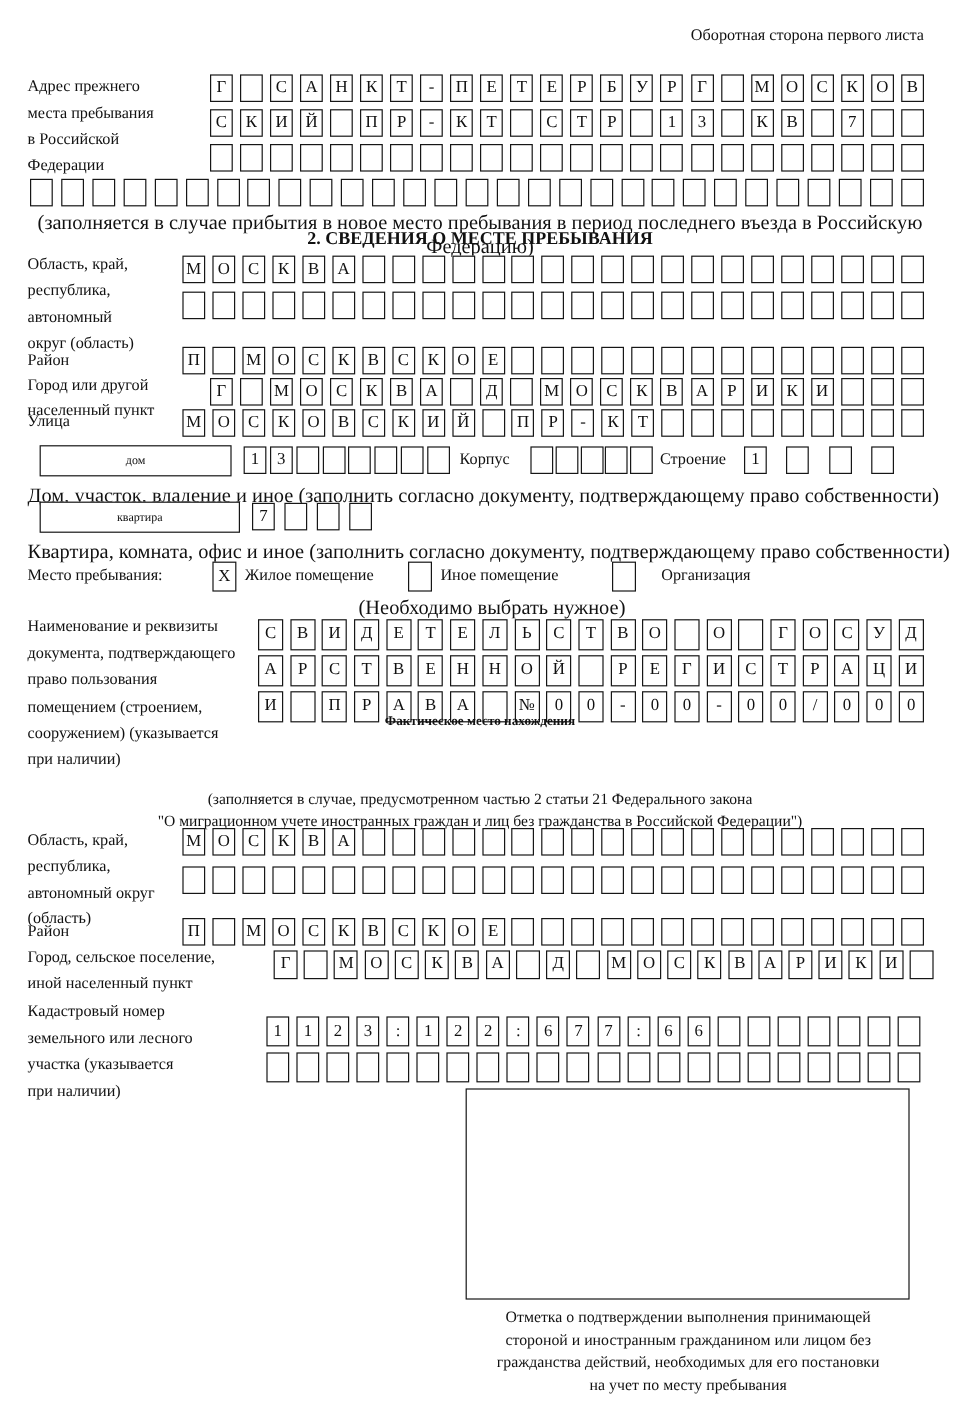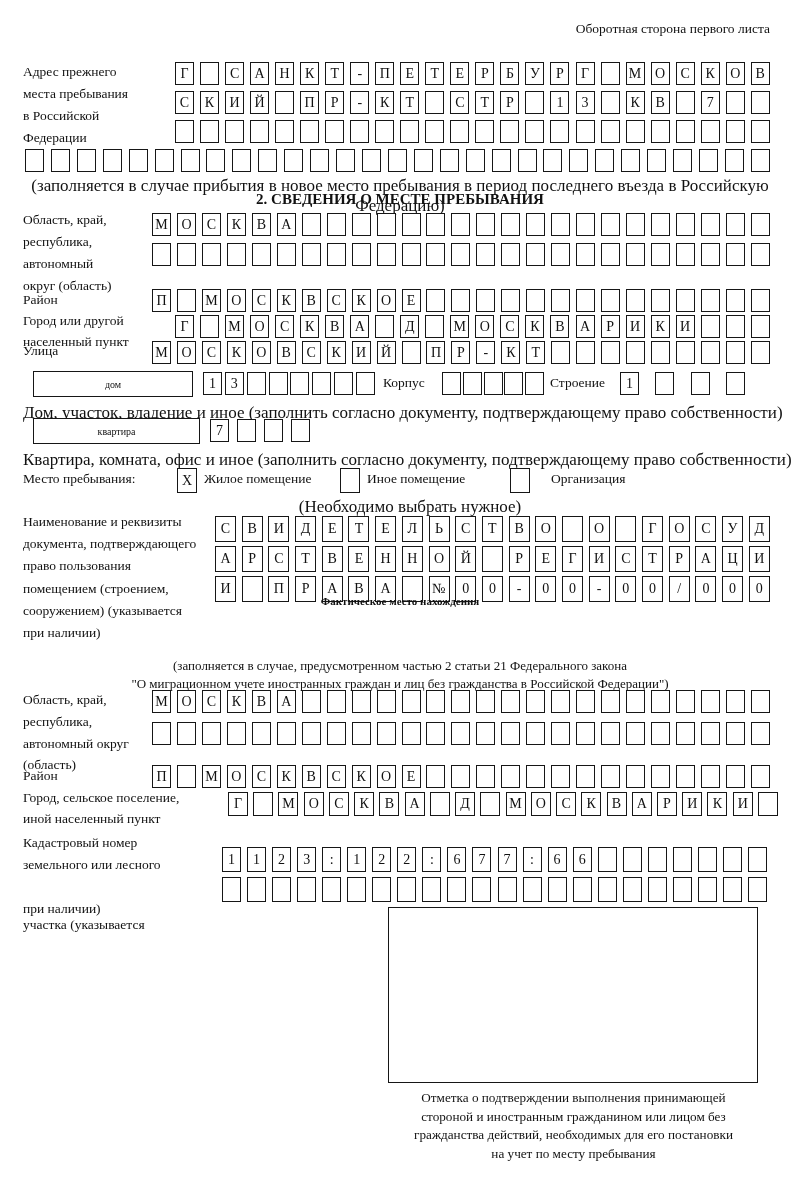--- a/index.html
+++ b/index.html
@@ -539,21 +539,21 @@
     <span class="cell">А</span>
     <span class="cell">Р</span>
     <span class="cell">И</span>
     <span class="cell">К</span>
     <span class="cell">И</span>
     <span class="cell"></span>
   </div>
 
 <div class="abs lbl" style="left:23px; top:835px;">Кадастровый номер</div>
 <div class="abs lbl" style="left:23px; top:857px;">земельного или лесного</div>
-<div class="abs lbl" style="left:23px; top:879px;margin-top:38px;">участка (указывается</div>
+<div class="abs lbl" style="left:23px; top:879px;">участка (указывается</div>
 <div class="abs lbl" style="left:23px; top:901px;">при наличии)</div>
 <div class="abs cells c-kad" style="left:222px; top:847px; width:545px;">
     <span class="cell">1</span>
     <span class="cell">1</span>
     <span class="cell">2</span>
     <span class="cell">3</span>
     <span class="cell">:</span>
     <span class="cell">1</span>
     <span class="cell">2</span>
     <span class="cell">2</span>

